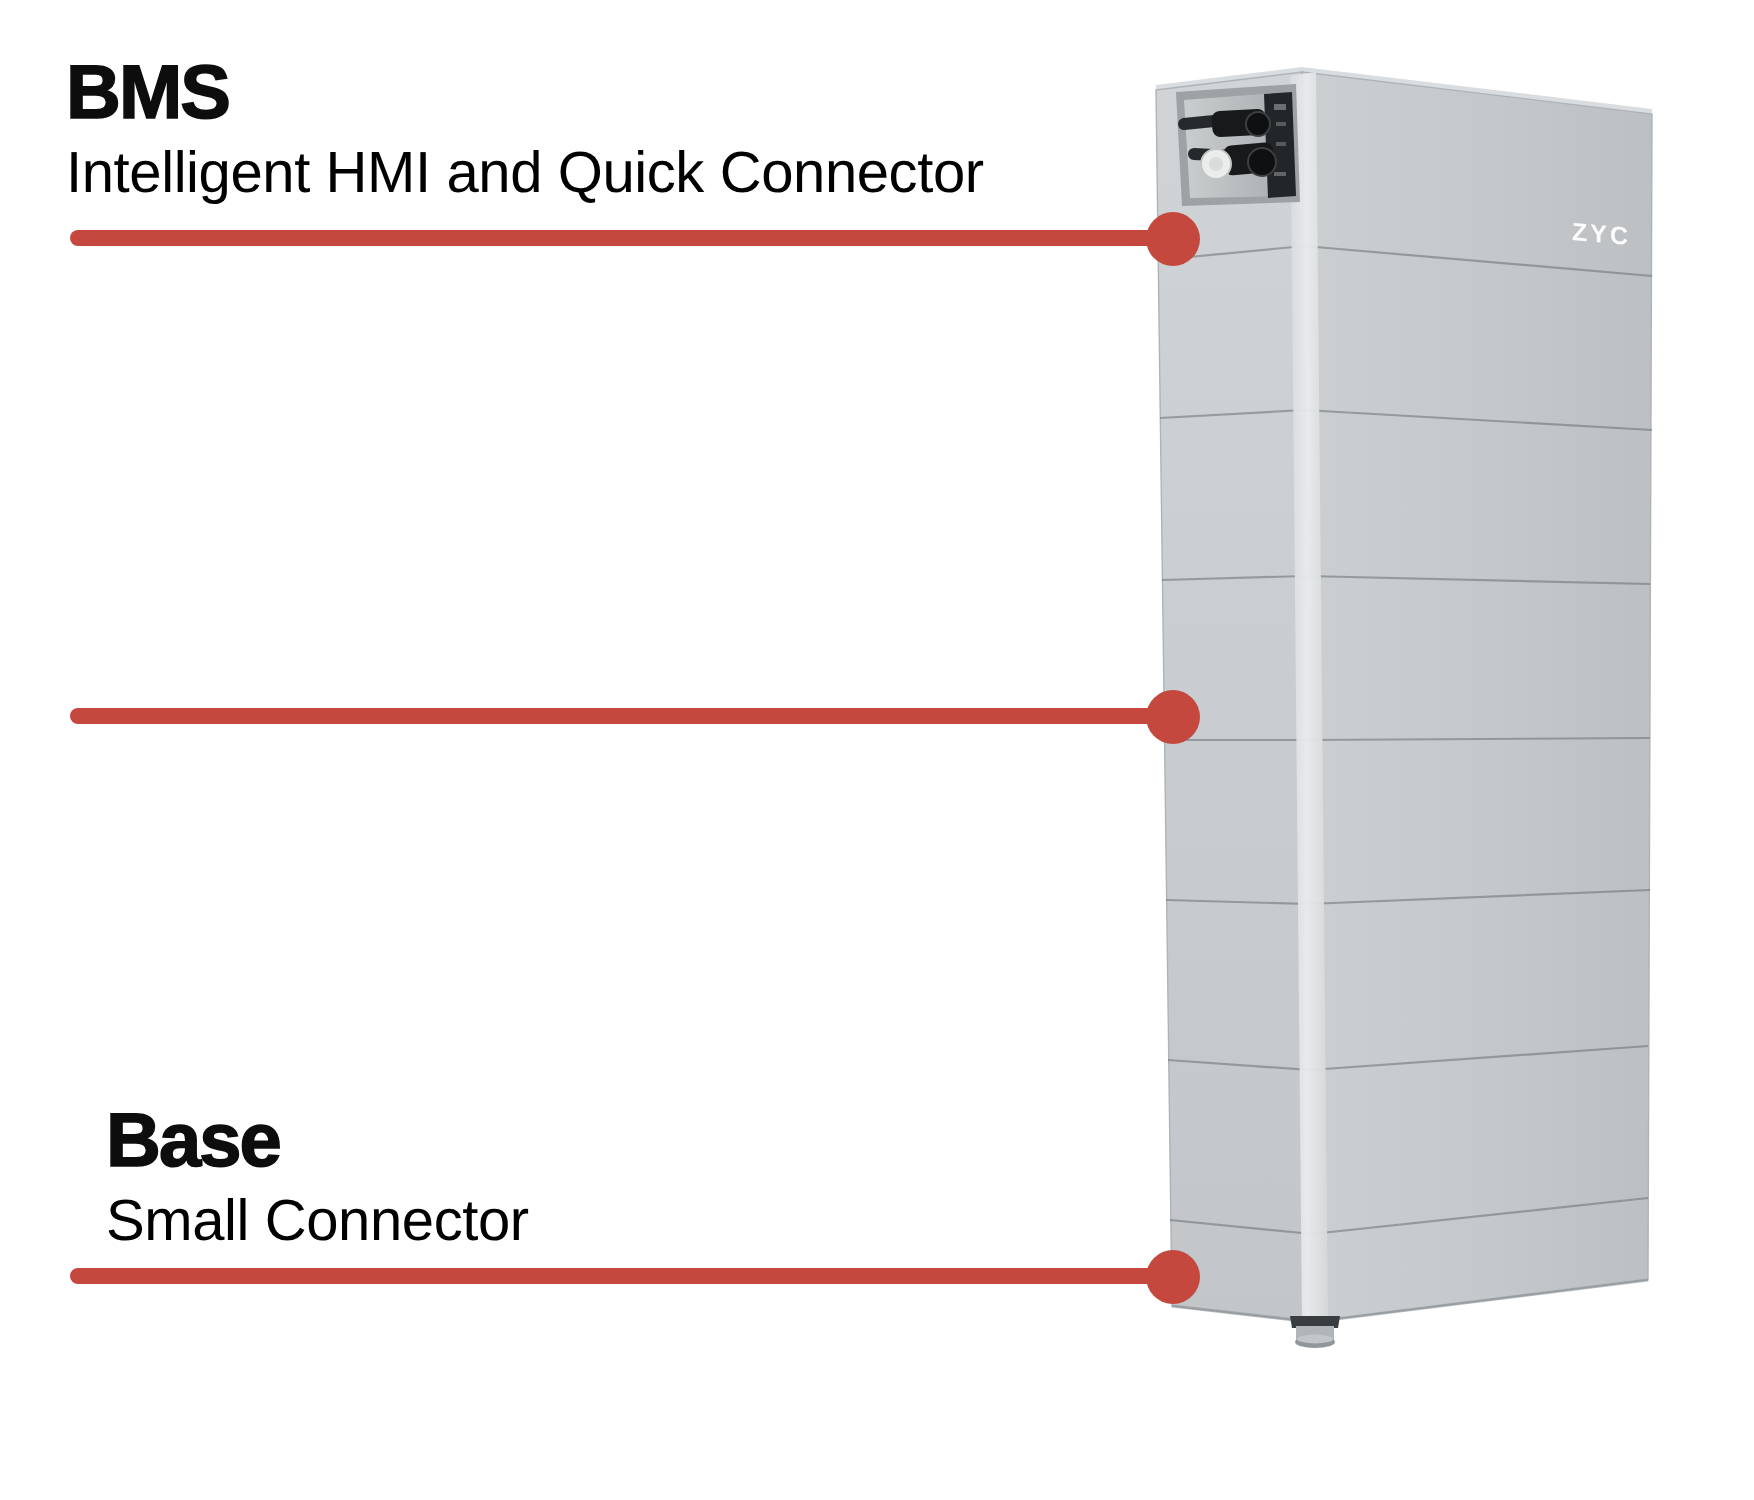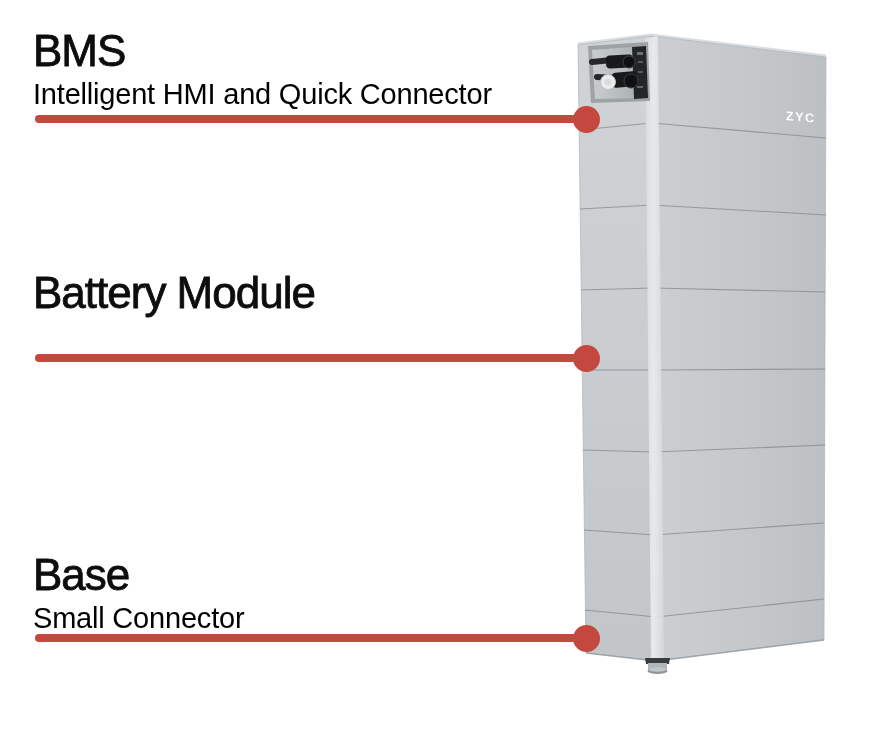--- a/index.html
+++ b/index.html
@@ -15,38 +15,38 @@
     background: var(--page-bg, #ffffff);
     overflow: hidden;
   }
   .callout {
     position: absolute;
     left: 33px;
     color: var(--text-color, #0d0d0d);
   }
   .callout .title {
     margin: 0;
-    font-size: 44px;
+    font-size: 38px;
     line-height: 1.08;
-    font-weight: 400;
+    font-weight: 700;
     letter-spacing: -1px;
     color: var(--text-color, #0d0d0d);
     -webkit-text-stroke: 0.8px currentColor;
   }
   .callout .subtitle {
     margin: 4px 0 0 0;
     font-size: 29px;
     line-height: 1.1;
     font-weight: 400;
     letter-spacing: -0.2px;
     color: #000000;
   }
   #callout-bms     { top: 27px; }
   #callout-battery { top: 269px; }
-  #callout-base    { top: 551px; }
+  #callout-base    { top: 551px; margin-left: 20px; }
 
   .pointer-line {
     position: absolute;
     left: 35px;
     width: 547px;
     height: 8px;
     border-radius: 4px;
     background: var(--accent-red, #c5483f);
     z-index: 3;
   }
@@ -167,21 +167,20 @@
       <ellipse cx="657.5" cy="669.5" rx="9" ry="2.2" fill="#c2c6c9"></ellipse>
     </g>
   </svg>
 
   <div class="callout" id="callout-bms">
     <h2 class="title">BMS</h2>
     <p class="subtitle">Intelligent HMI and Quick Connector</p>
   </div>
 
   <div class="callout" id="callout-battery">
-    <h2 class="title">Battery Module</h2>
   </div>
 
   <div class="callout" id="callout-base">
     <h2 class="title">Base</h2>
     <p class="subtitle">Small Connector</p>
   </div>
 
   <div class="pointer-line" id="line-bms"></div>
   <div class="pointer-dot" id="dot-bms"></div>
 

